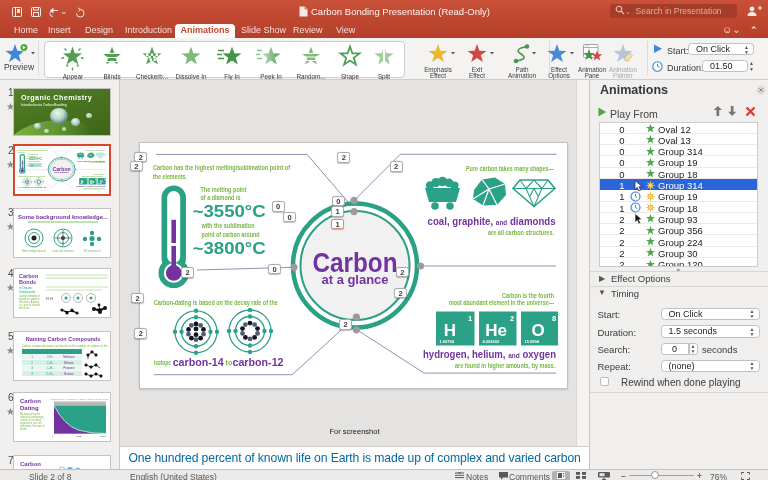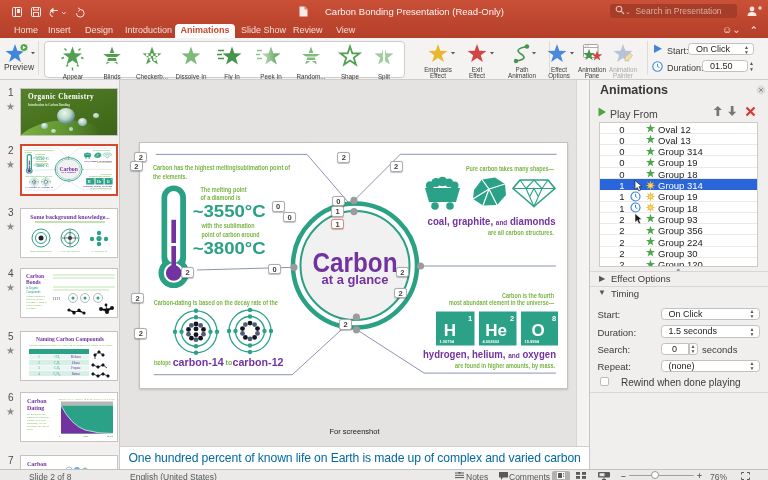--- a/index.html
+++ b/index.html
@@ -3,33 +3,33 @@
 <style>
 *{margin:0;padding:0;box-sizing:border-box;}
 html,body{width:768px;height:480px;overflow:hidden;}
 body{font-family:"Liberation Sans",sans-serif;position:relative;background:#e4e3e2;}
 .abs{position:absolute;}
 
 #titlebar{position:absolute;left:0;top:0;width:768px;height:24px;background:linear-gradient(#ca5138,#bc452e);}
 #tabbar{position:absolute;left:0;top:24px;width:768px;height:14px;background:linear-gradient(#bc452e,#b53f29);}
 .tab{position:absolute;top:1.5px;height:9px;font-size:9px;line-height:9px;color:#f3ded8;white-space:nowrap;}
 #seltab{position:absolute;left:175px;top:0;width:60px;height:14px;background:#fdfdfd;border-radius:4px 4px 0 0;color:#c5492e;font-size:9px;font-weight:bold;text-align:center;line-height:13px;}
-#titletext{position:absolute;top:6px;left:311px;color:#fdf6f4;font-size:9.5px;margin-left:14px;}
+#titletext{position:absolute;top:6px;left:311px;color:#fdf6f4;font-size:9.5px;}
 #searchbox{position:absolute;left:610px;top:3.5px;width:127px;height:14px;background:#a63d28;border-radius:3px;color:#dfb0a4;font-size:8.5px;line-height:14px;padding-left:5px;}
 
 #ribbon{position:absolute;left:0;top:38px;width:768px;height:42px;background:#f4f3f2;border-bottom:1px solid #cfcdcc;}
 #gallery{position:absolute;left:44px;top:3px;width:361px;height:37px;background:#fff;border:1px solid #cfcdcc;border-radius:4px;}
 .glabel{position:absolute;top:31px;font-size:6.3px;color:#3c3c3c;text-align:center;width:40px;white-space:nowrap;}
 .rlabel{position:absolute;font-size:6.3px;color:#3c3c3c;text-align:center;width:44px;line-height:6.8px;white-space:nowrap;}
 .vsep{position:absolute;top:3px;height:34px;width:1px;background:#dddcdb;}
 
 #leftpanel{position:absolute;left:0;top:80px;width:120px;height:389px;background:#f1f0ef;border-right:1px solid #cbcac9;}
 .thumbnum{position:absolute;left:8px;font-size:10px;color:#4a4a4a;}
 .thumbstar{position:absolute;left:6px;font-size:10px;color:#8a8a89;}
-.thumb{position:absolute;left:20px;width:98px;background:#fff;border:1px solid #c4c3c2;overflow:hidden;font-family:Liberation Serif, serif;}
+.thumb{position:absolute;left:13px;width:98px;background:#fff;border:1px solid #c4c3c2;overflow:hidden;}
 
 #workspace{position:absolute;left:120px;top:80px;width:469px;height:389px;background:#e4e3e2;}
 #slide{position:absolute;left:19px;top:62px;width:429px;height:247px;background:#fff;border:1px solid #c2c1c0;box-shadow:0 1px 2px rgba(0,0,0,.15);}
 #forss{position:absolute;left:0;top:347px;width:469px;text-align:center;font-size:7.5px;color:#1a1a1a;}
 #notes{position:absolute;left:0;top:366px;width:469px;height:23px;background:#fff;border-top:1px solid #d0cfce;}
 #notes div{position:absolute;left:8.5px;top:4px;font-size:12.2px;color:#0369a1;white-space:nowrap;letter-spacing:-0.12px}
 
 #rightpanel{position:absolute;left:589px;top:80px;width:179px;height:389px;background:#f0efee;border-left:1px solid #c6c5c4;}
 #alist{position:absolute;left:9px;top:41.5px;width:159px;height:145px;background:#fff;border:1px solid #cbcac9;overflow:hidden;}
 .arow{position:absolute;left:0;width:157px;height:11.3px;border-bottom:1px solid #ebeae9;font-size:9.5px;color:#222;}

